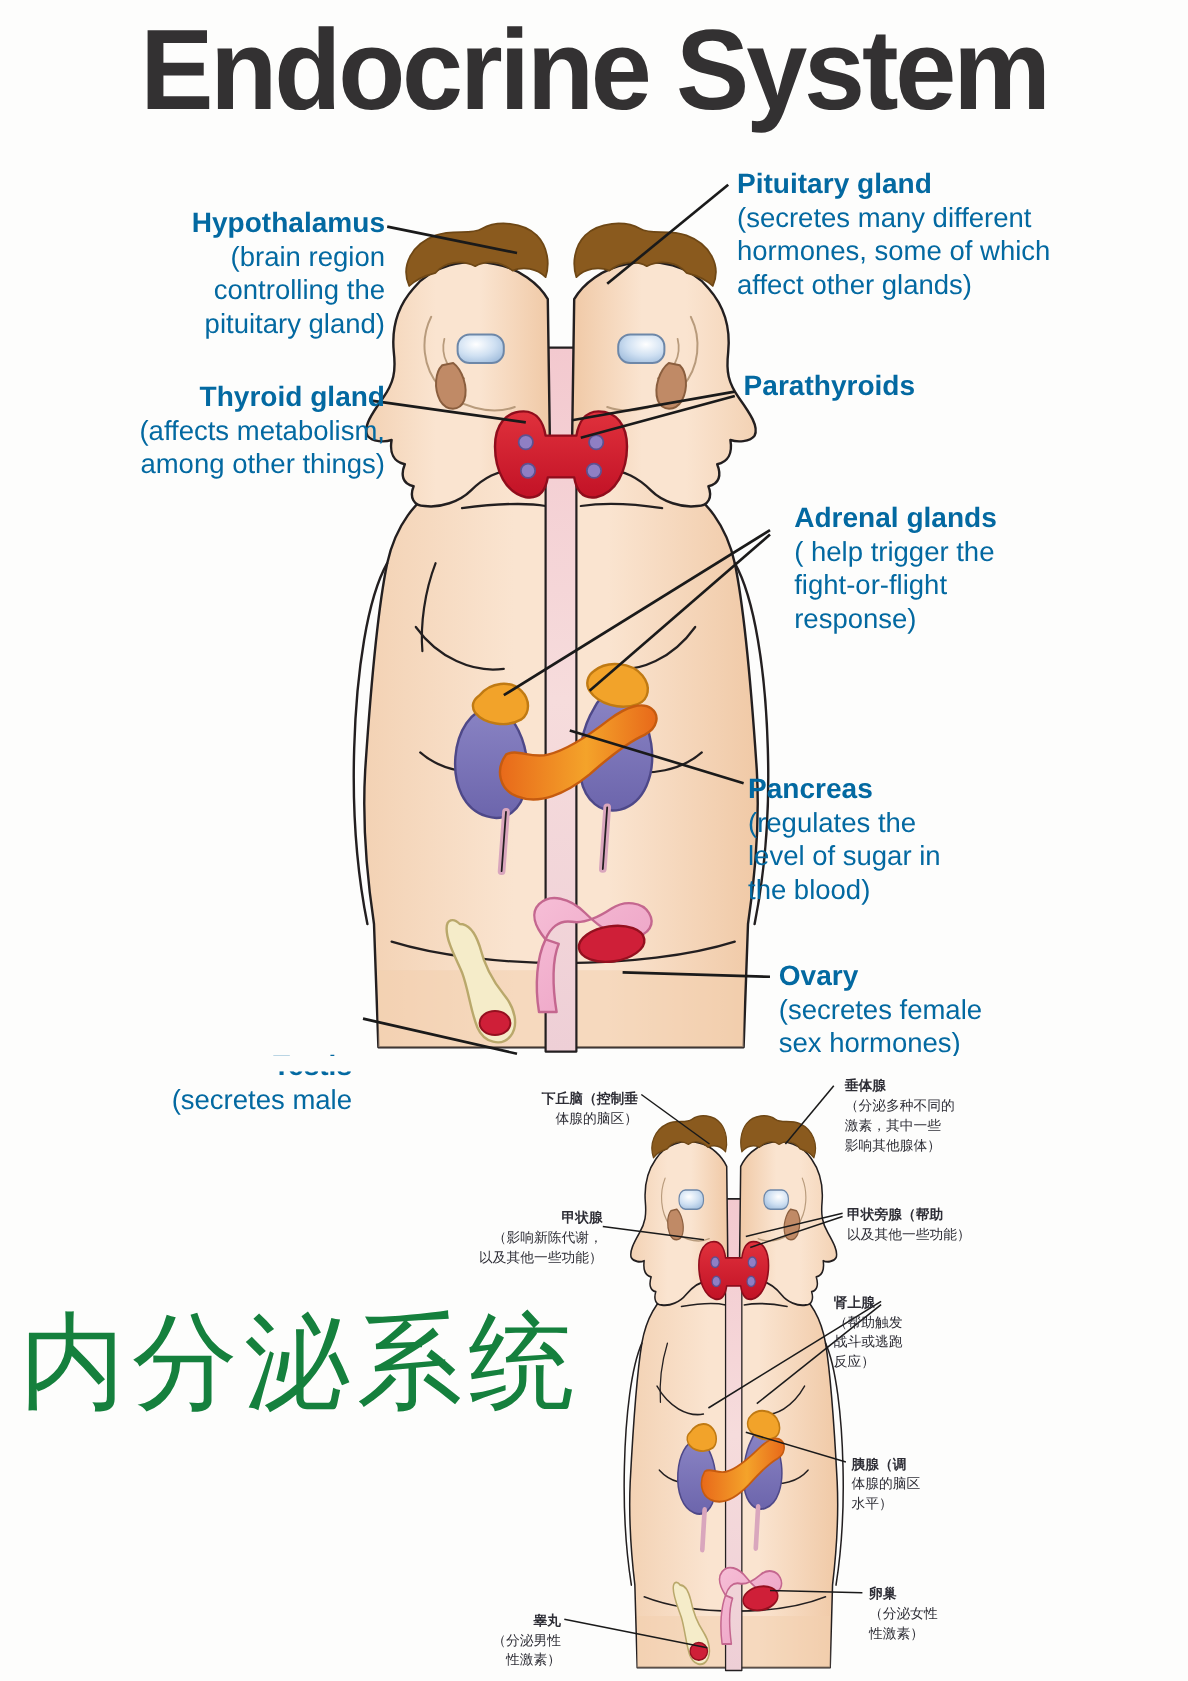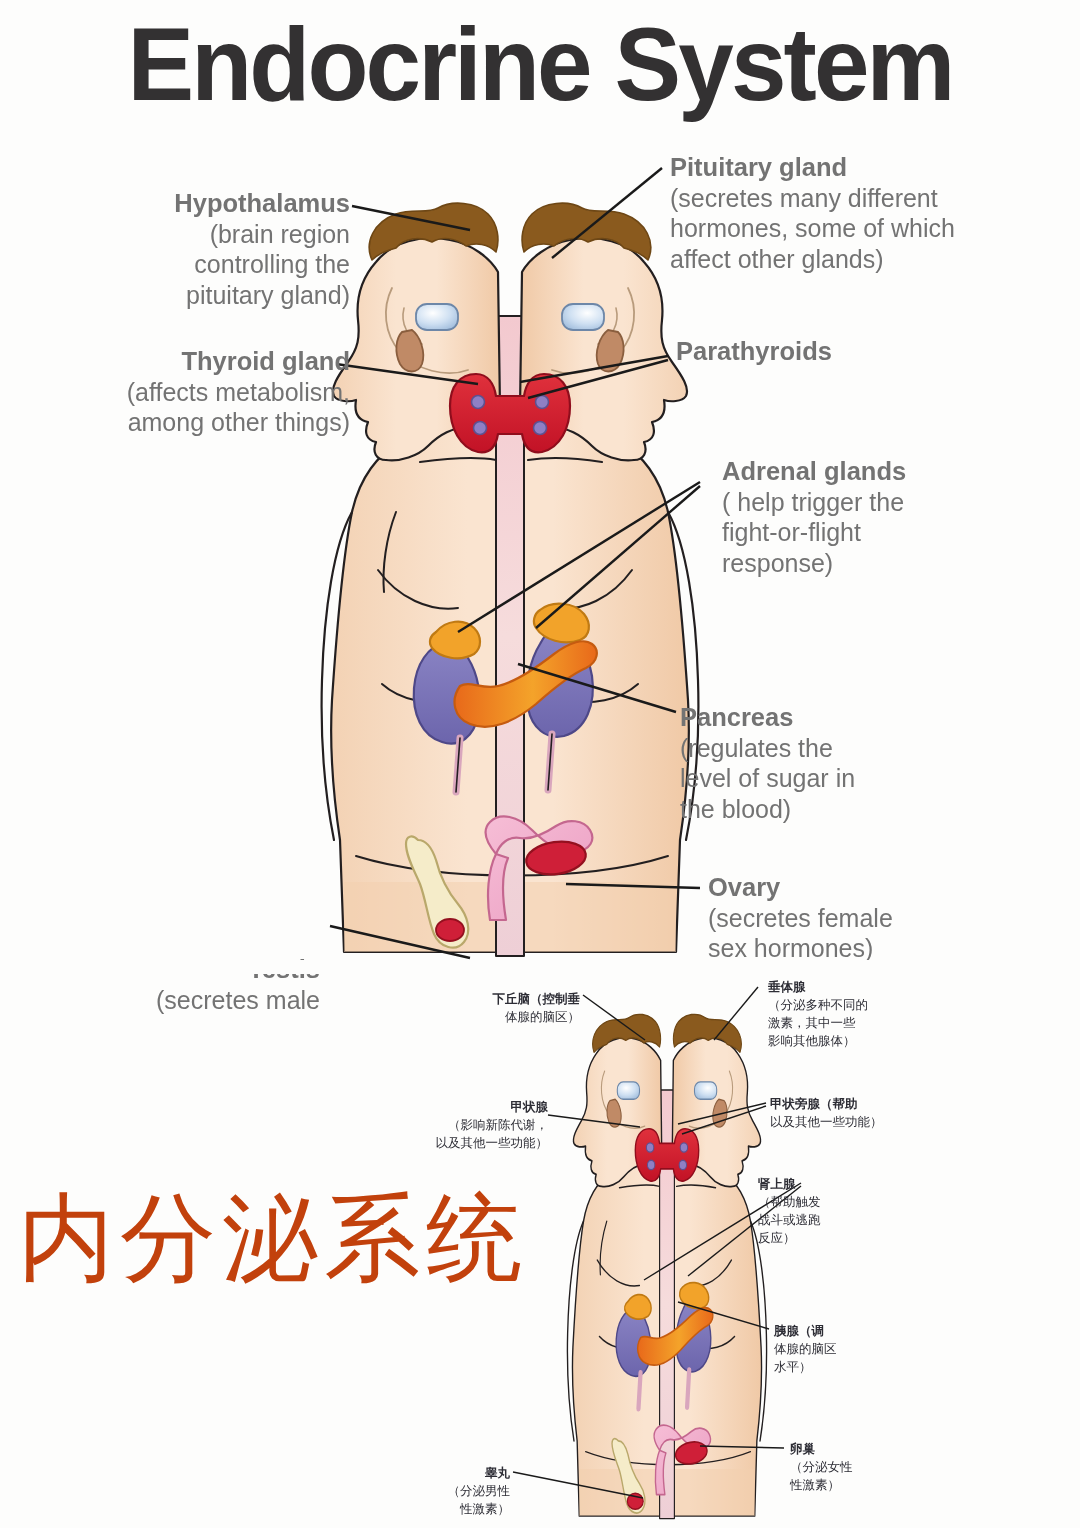--- a/index.html
+++ b/index.html
@@ -21,26 +21,26 @@
     letter-spacing:-3px;
     color:#333132;
     font-family:"Liberation Sans","DejaVu Sans",sans-serif;
     transform:scaleX(0.96);
   }
   #title-zh{
     position:absolute;left:18px;top:1190px;
     font-size:96px;line-height:1;
     font-weight:400;
     letter-spacing:6px;
-    color:#c2410c;
+    color:#15803d;
     font-family:"DejaVu Sans",sans-serif;
   }
 
   
-  .lbl{position:absolute;color:#737373;}
+  .lbl{position:absolute;color:#0369a1;}
   .lbl .hd{font-weight:700;display:block;}
   .lbl .bd{font-weight:400;display:block;}
 
   .en{font-size:25px;line-height:30.5px;}
   .en .hd{font-size:25.5px;}
   .r{text-align:right;}
   .l{text-align:left;}
 
   .zh{font-size:12.5px;line-height:18px;font-family:"DejaVu Sans",sans-serif;color:#2d2d35;}
   .zh .hd{font-weight:700;font-size:12.5px;}

